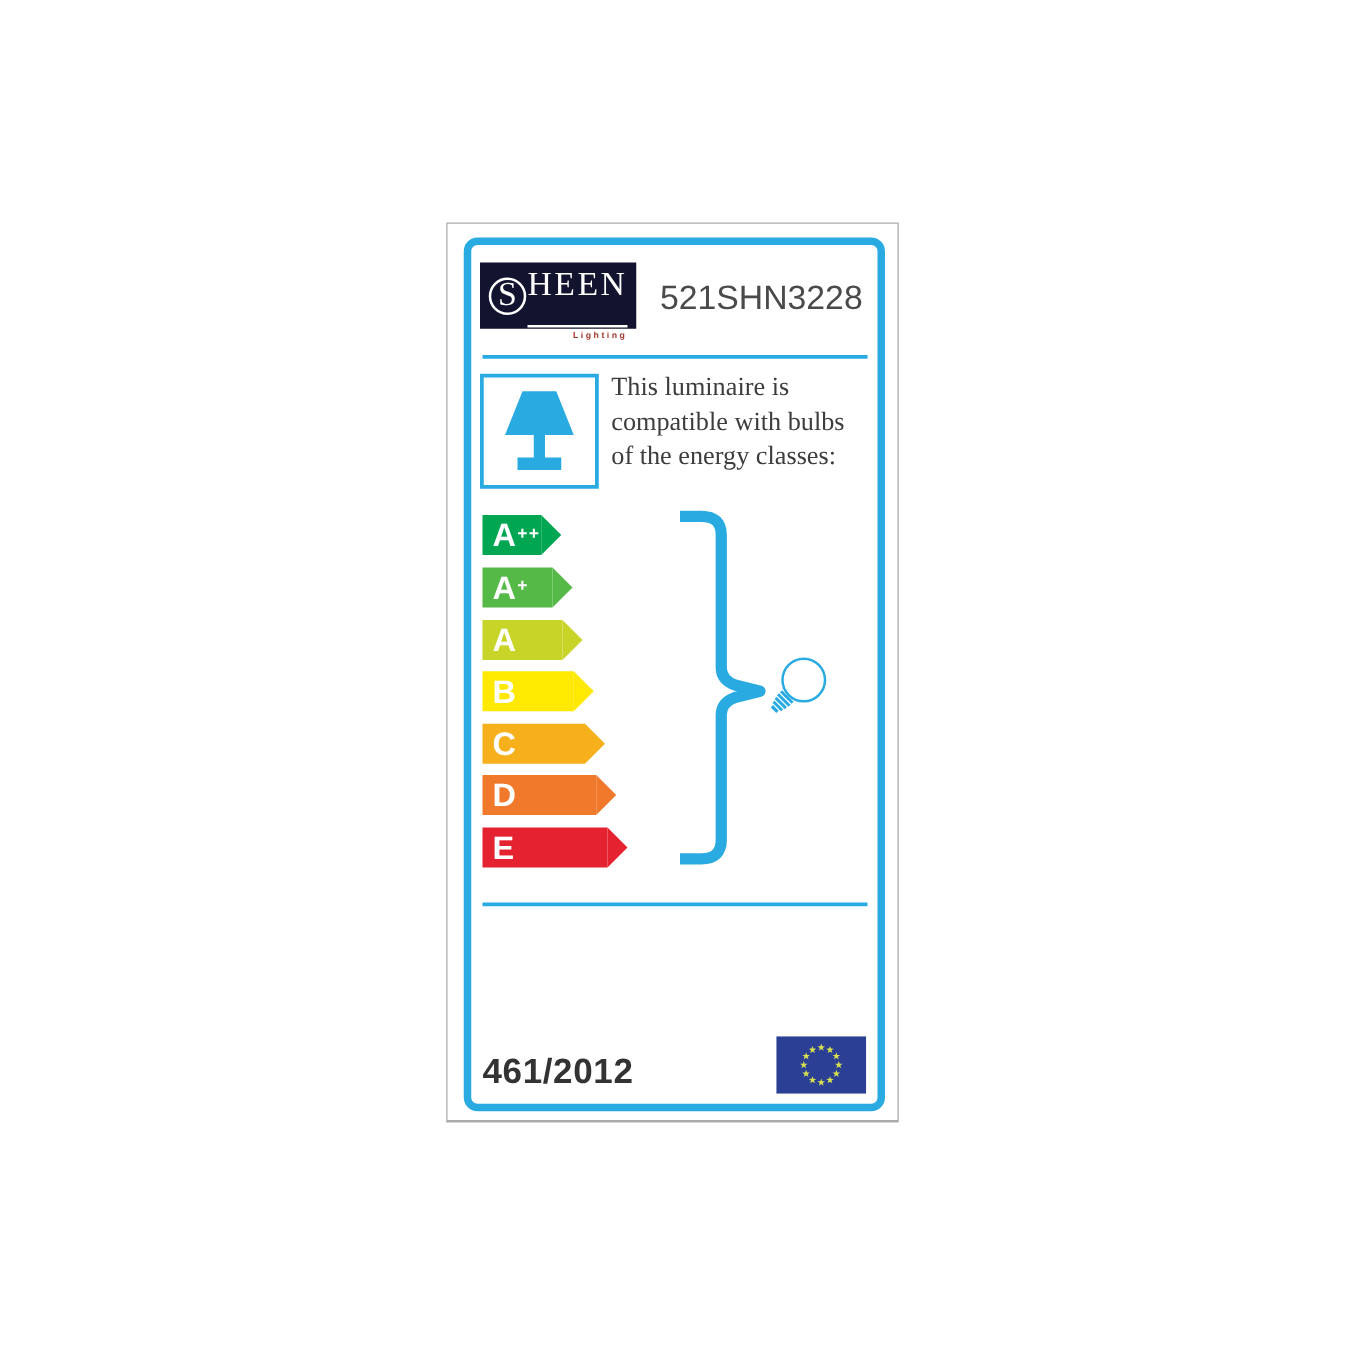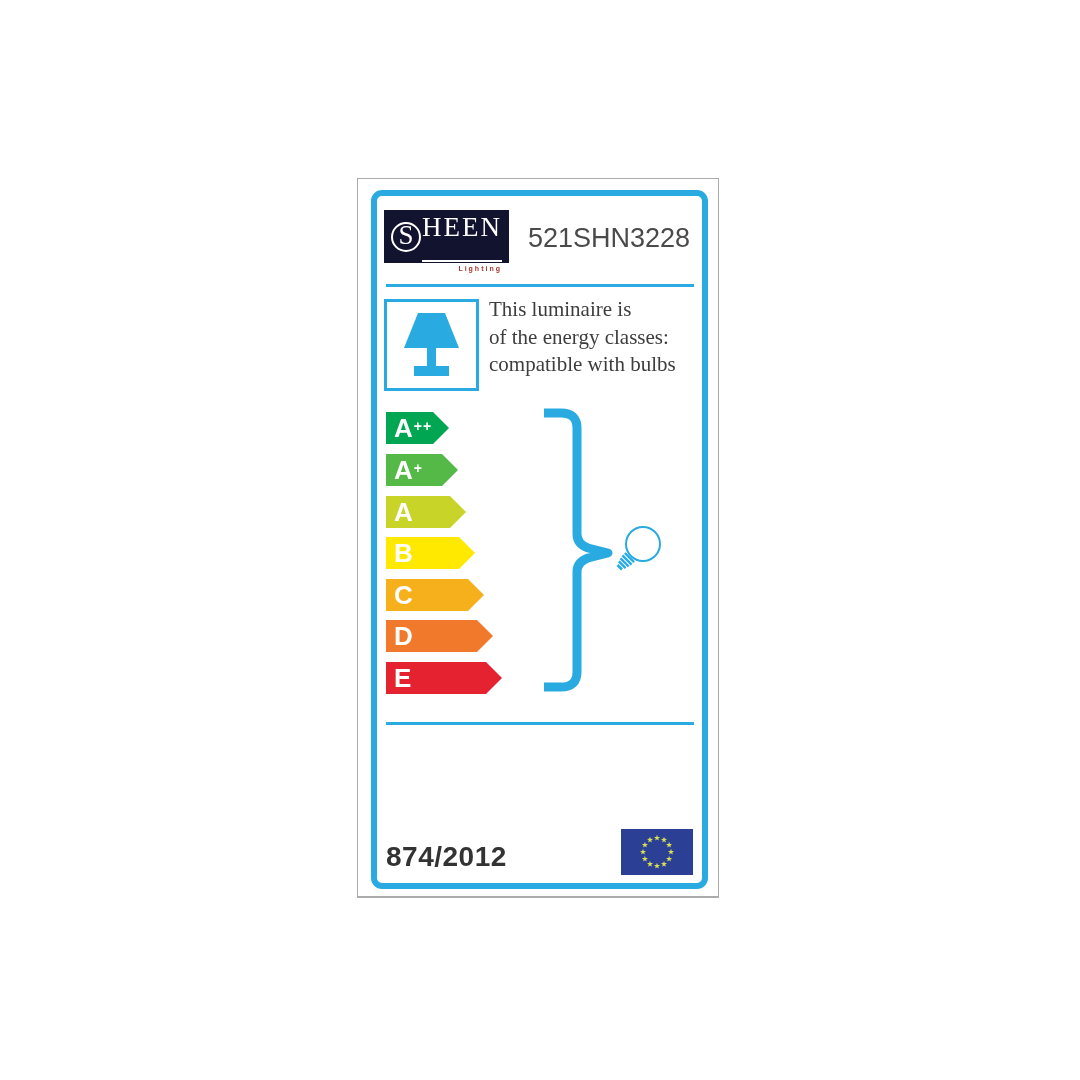--- a/index.html
+++ b/index.html
@@ -99,22 +99,22 @@
 
     <div class="lamp-box">
       <svg width="89" height="86" viewBox="0 0 89 86">
         <polygon points="31,11 58,11 72,46 17,46" fill="#29abe2"></polygon>
         <rect x="40" y="46" width="9" height="22" fill="#29abe2"></rect>
         <rect x="27" y="64" width="35" height="10" fill="#29abe2"></rect>
       </svg>
     </div>
     <div class="compat-text">
       <div>This luminaire is</div>
+      <div>compatible with bulbs</div>
       <div>of the energy classes:</div>
-      <div>compatible with bulbs</div>
     </div>
 
     <div class="arrow" style="width: 63px; top: 233px;">
       <div class="arrow-body" style="background: rgb(0, 166, 81);">
           <span>A</span>
           <sup>++</sup>
         </div>
       <div class="arrow-tip" style="border-left-color: rgb(0, 166, 81);"></div>
     </div>
     <div class="arrow" style="width: 72px; top: 275px;">
@@ -170,21 +170,21 @@
         <rect x="23.5" y="40" width="13" height="2.4" fill="#29abe2"></rect>
         <rect x="23.5" y="43.4" width="13" height="2.4" fill="#29abe2"></rect>
         <rect x="24.2" y="46.8" width="11.6" height="2.4" fill="#29abe2"></rect>
         <rect x="25.2" y="50.2" width="9.6" height="2.4" fill="#29abe2"></rect>
         <rect x="26.8" y="53.6" width="6.4" height="2.6" fill="#29abe2"></rect>
       </g>
     </svg>
 
     <div class="divider divider-bottom"></div>
 
-    <div class="regulation">874/2012</div>
+    <div class="regulation">461/2012</div>
 
     <svg class="eu-flag" viewBox="0 0 72 46">
       <defs>
         <g id="star">
           <polygon fill="#d9e14e" points="0,-5 1.18,-1.62 4.76,-1.55 1.9,0.62 2.94,4.05 0,2 -2.94,4.05 -1.9,0.62 -4.76,-1.55 -1.18,-1.62"></polygon>
         </g>
       </defs>
       <rect x="0" y="0" width="72" height="46" fill="#2b3f94"></rect>
       <use href="#star" transform="translate(36,9) scale(0.64)"></use>
       <use href="#star" transform="translate(43,10.9) scale(0.64)"></use>

